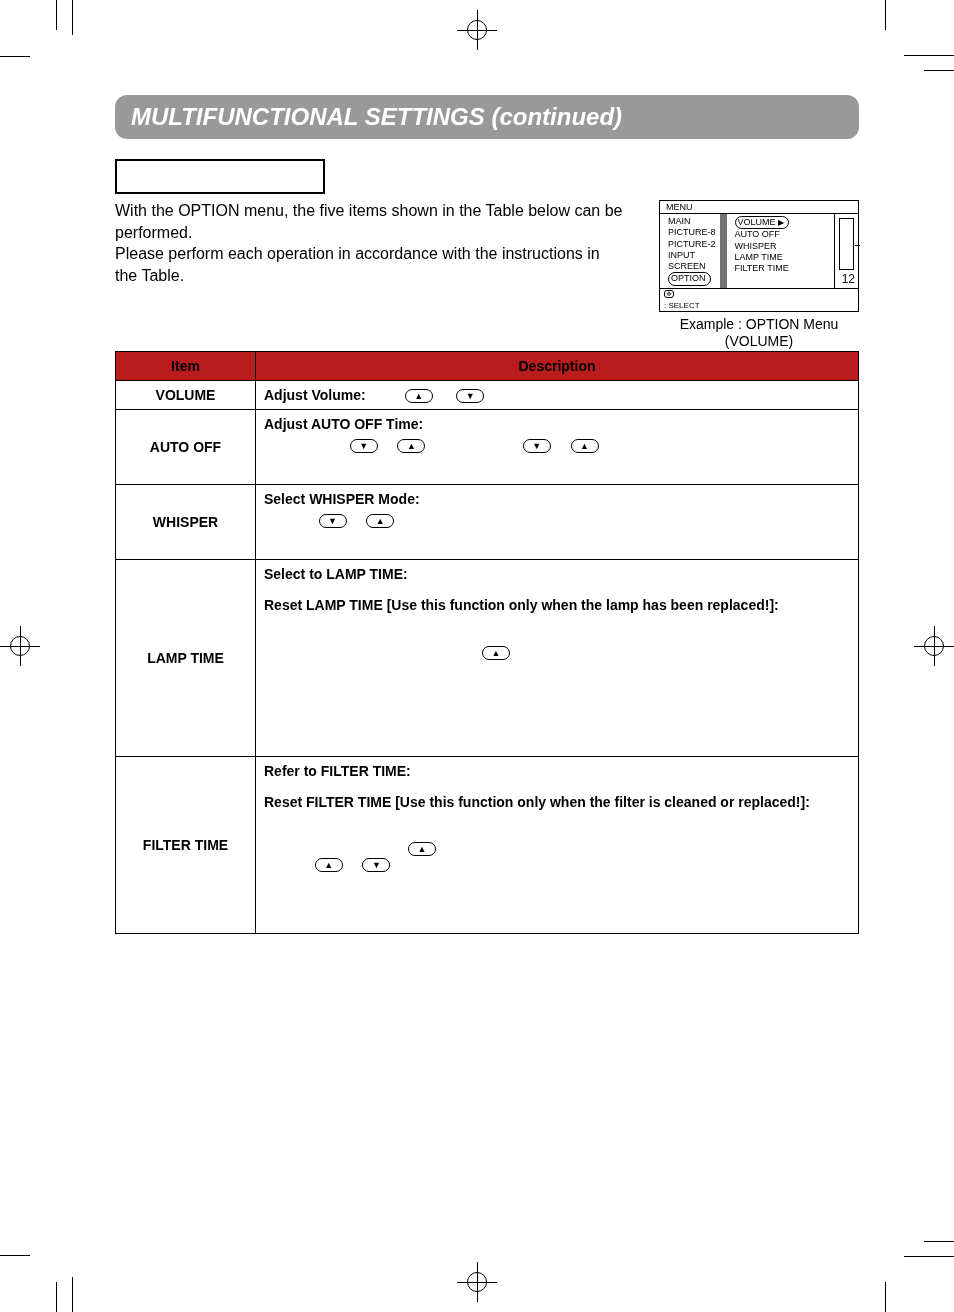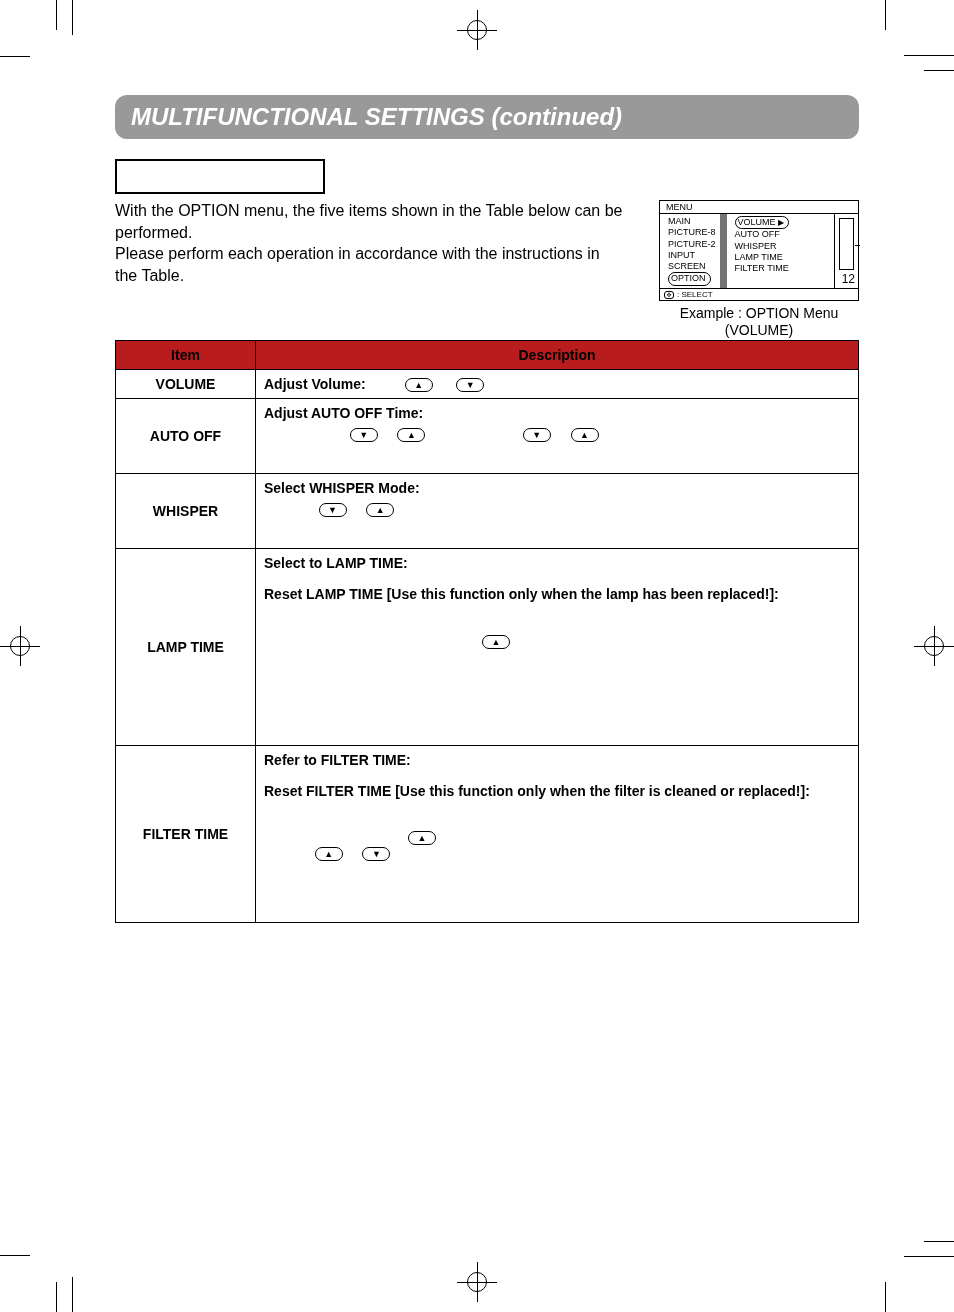--- a/index.html
+++ b/index.html
@@ -102,21 +102,21 @@
     display:inline-block;
     border:1px solid #000;
     border-radius:7px;
     padding:0 4px 0 2px;
   }
   .osd .pointer { font-size:8px; }
   .osd-foot {
     border-top:1px solid #000;
     padding:1px 4px;
     font-size:8px;
-    display:flex; align-items:flex-end; gap:3px;
+    display:flex; align-items:flex-start; gap:3px;flex-direction:column;
   }
   .osd-foot .nav-icon {
     width:10px; height:8px; border:1px solid #000; border-radius:3px;
     display:flex; align-items:center; justify-content:center;
     font-size:6px; line-height:1;
   }
   .osd-caption {
     text-align:center;
     font-size:14px;
     margin-top:4px;

